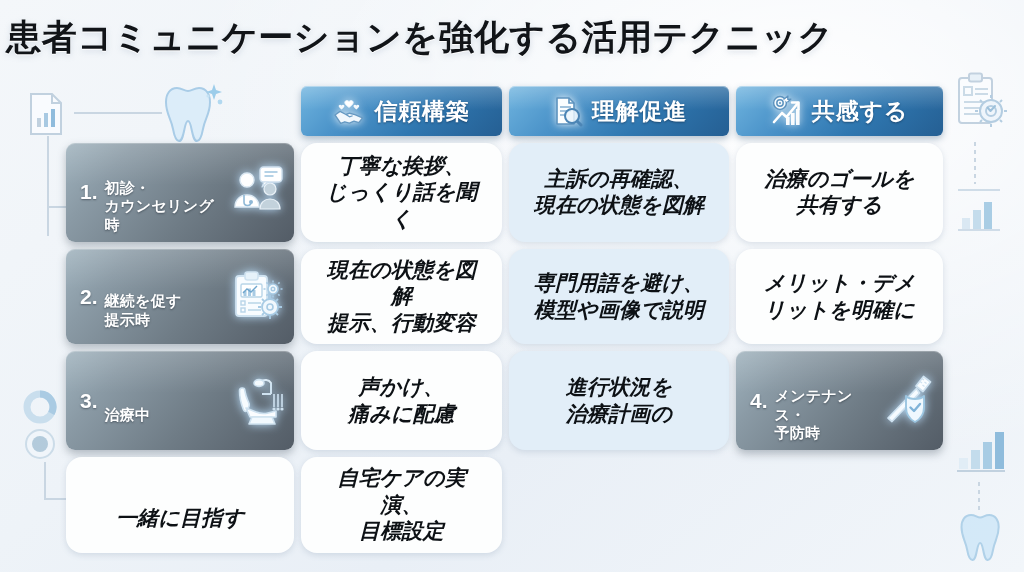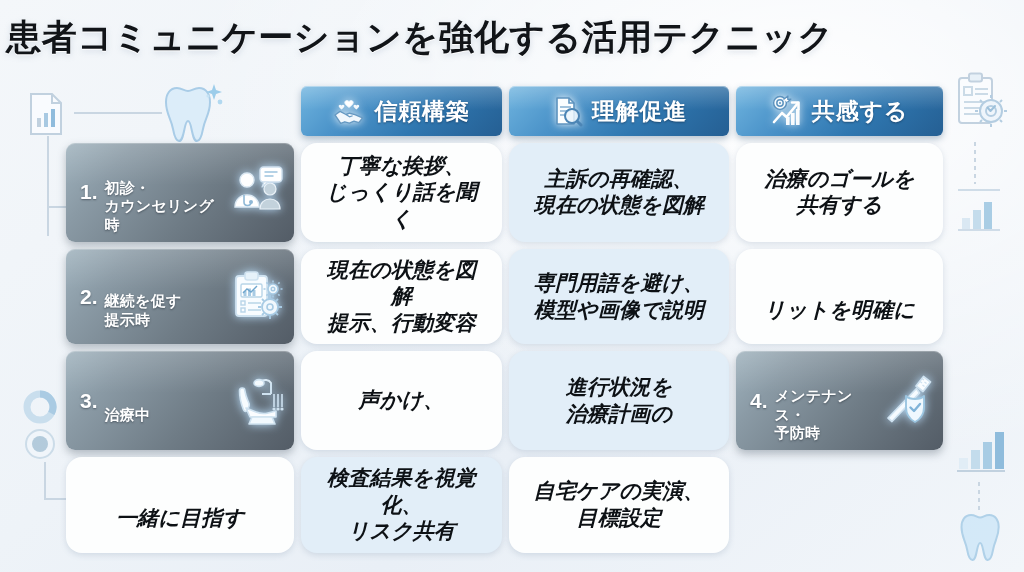--- a/index.html
+++ b/index.html
@@ -405,21 +405,21 @@
       </span>
     </div>
     <div class="cell tinted">
       <span class="cell-text">
         <span>専門用語を避け、</span><br>
         <span>模型や画像で説明</span>
       </span>
     </div>
     <div class="cell">
       <span class="cell-text">
-        <br>
+        <span>メリット・デメ</span><br>
         <span>リットを明確に</span>
       </span>
     </div>
 
     <div class="row-head">
       <span class="row-num">3.</span>
       <span class="row-text">治療中</span>
       <span class="row-head-icon">
         <svg viewBox="0 0 54 54" fill="none">
           <path d="M30 8c4-3 9-2.5 11 1" stroke="#dbeaf5" stroke-width="2" fill="none" stroke-linecap="round"></path>
@@ -432,20 +432,21 @@
           <path d="M44 20v13M48 20v13M52 20v13" stroke="#cfe2f0" stroke-width="1.6"></path>
           <circle cx="44" cy="35" r="1.6" fill="#cfe2f0"></circle>
           <circle cx="48" cy="35" r="1.6" fill="#cfe2f0"></circle>
           <circle cx="52" cy="35" r="1.6" fill="#cfe2f0"></circle>
         </svg>
       </span>
     </div>
     <div class="cell">
       <span class="cell-text">
         <span>声かけ、</span><br>
+        <span>痛みに配慮</span>
       </span>
     </div>
     <div class="cell tinted">
       <span class="cell-text">
         <span>進行状況を</span><br>
         <span>治療計画の</span>
       </span>
     </div>
 
     <div class="row-head">
@@ -464,26 +465,20 @@
           <path d="M31.5 33.5l3.5 3.5 6-7" stroke="#7fb3d8" stroke-width="2.4" fill="none" stroke-linecap="round" stroke-linejoin="round"></path>
         </svg>
       </span>
     </div>
     <div class="cell">
       <span class="cell-text">
         <br>
         <span>一緒に目指す</span>
       </span>
     </div>
-    <div class="cell tinted">
-      <span class="cell-text">
-        <span>検査結果を視覚化、</span><br>
-        <span>リスク共有</span>
-      </span>
-    </div>
     <div class="cell">
       <span class="cell-text">
         <span>自宅ケアの実演、</span><br>
         <span>目標設定</span>
       </span>
     </div>
 
   </div>
 </div>
 

